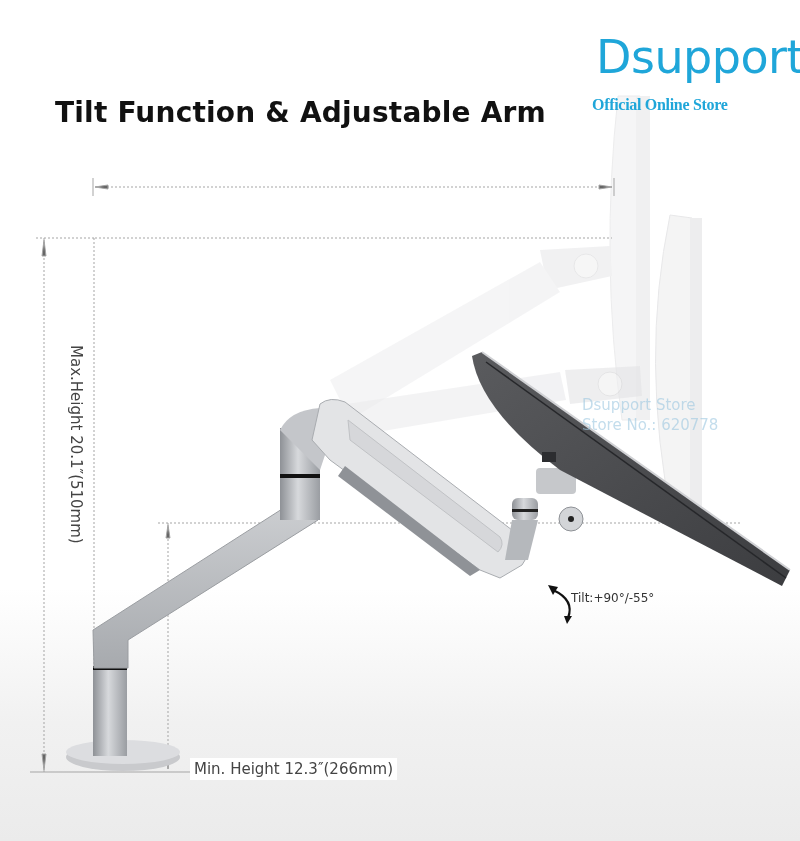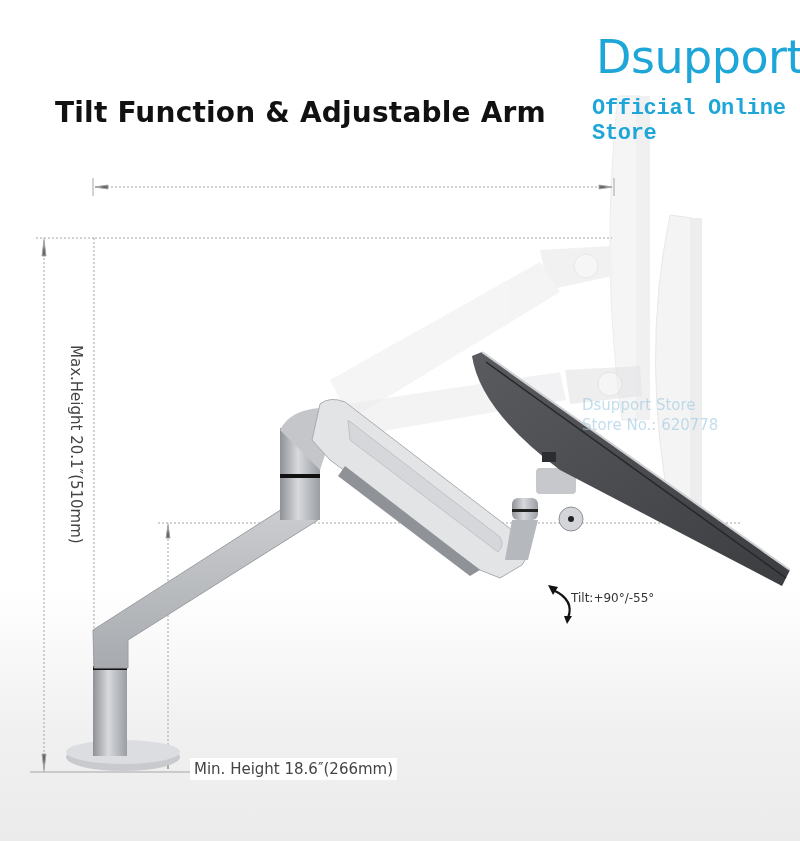--- a/index.html
+++ b/index.html
@@ -1,20 +1,20 @@
 <!DOCTYPE html>
 <html><head>
 <meta charset="utf-8">
 <style>
   html,body{margin:0;padding:0;}
   body{width:800px;height:841px;overflow:hidden;background:#ffffff;position:relative;font-family:"DejaVu Sans","Liberation Sans",sans-serif;}
   .stage{position:absolute;left:0;top:0;width:800px;height:841px;background:linear-gradient(#ffffff 0%,#ffffff 70%,#f1f1f1 86%,#ebebeb 100%);}
   .title{position:absolute;left:55px;top:96px;font-size:28px;font-weight:bold;color:#111;letter-spacing:0.2px;font-family:"DejaVu Sans",sans-serif;}
   .brand{position:absolute;left:596px;top:34px;font-size:46px;font-weight:normal;color:#1fa6d9;line-height:1;font-family:"DejaVu Sans",sans-serif;letter-spacing:-0.5px;}
-  .brand-sub{position:absolute;left:592px;top:96px;font-size:22px;font-weight:bold;color:#1fa6d9;font-family:Liberation Mono, monospace;letter-spacing:-0.3px;}
+  .brand-sub{position:absolute;left:592px;top:96px;font-size:16px;font-weight:bold;color:#1fa6d9;font-family:Liberation Serif, serif;letter-spacing:-0.3px;}
   .dim-label{position:absolute;font-size:15px;color:#444;font-family:"DejaVu Sans",sans-serif;font-weight:normal;}
   .ext-label{left:211px;top:161px;}
   .max-label{left:40px;top:345px;transform-origin:left top;transform:rotate(90deg);left:85px;white-space:nowrap;}
   .min-label{left:190px;top:758px;background:#fff;padding:2px 4px;}
   .tilt-label{left:571px;top:591px;font-size:12px;color:#333;}
   .watermark{position:absolute;left:582px;top:396px;font-size:15px;color:#9cc7e0;opacity:0.6;font-weight:normal;line-height:1.3;}
   svg{position:absolute;left:0;top:0;}
 </style>
 </head>
 <body>
@@ -118,20 +118,20 @@
       <polygon points="548,585 558,587 553,595" fill="#111" stroke="none"></polygon>
       <polygon points="564,616 572,616 567,624" fill="#111" stroke="none"></polygon>
     </g>
   </svg>
 
   <div class="title">Tilt Function &amp; Adjustable Arm</div>
   <div class="brand">Dsupport</div>
   <div class="brand-sub">Official Online Store</div>
 
   <div class="dim-label max-label">Max.Height 20.1″(510mm)</div>
-  <div class="dim-label min-label">Min. Height 18.6″(266mm)</div>
+  <div class="dim-label min-label">Min. Height 12.3″(266mm)</div>
   <div class="dim-label tilt-label">Tilt:+90°/-55°</div>
 
   <div class="watermark">
     <div>Dsupport Store</div>
     <div>Store No.: 620778</div>
   </div>
 </div>
 
 </body></html>

